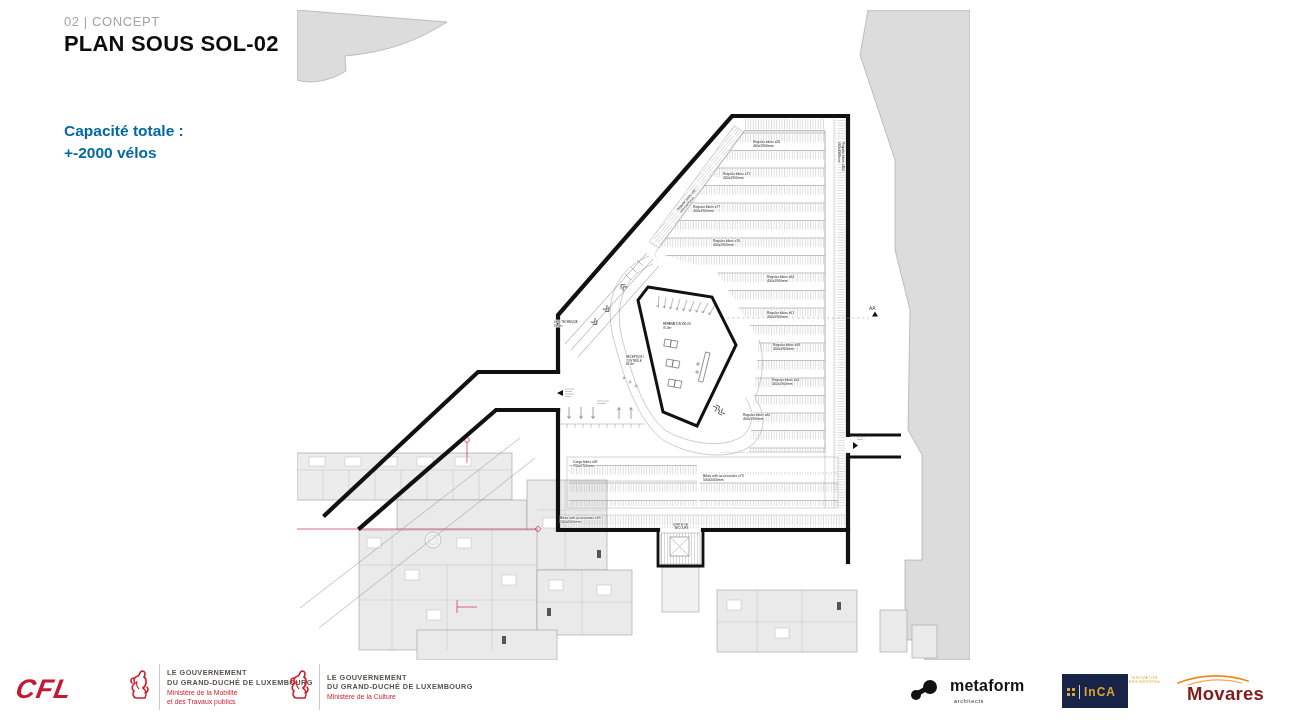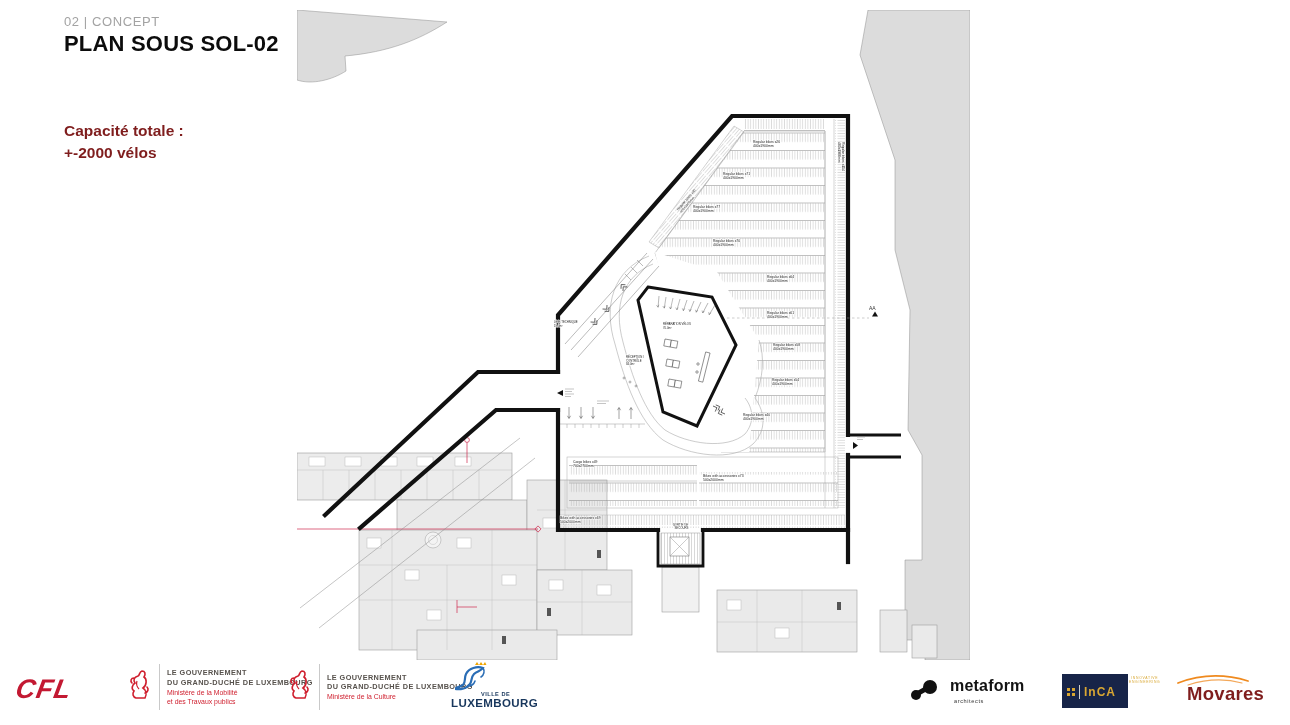--- a/index.html
+++ b/index.html
@@ -3,21 +3,21 @@
 <meta charset="utf-8">
 <style>
   html,body{margin:0;padding:0;background:#fff;width:1290px;height:725px;overflow:hidden;
     font-family:"Liberation Sans",sans-serif;}
   .slide{position:relative;width:1085px;height:725px;background:#fff;}
 
   
   .hdr{position:absolute;left:64px;top:14px;}
   .kicker{font-size:13px;color:#a3a3a3;letter-spacing:.6px;font-weight:500;}
   .title{font-size:22px;font-weight:800;color:#0c0c0c;letter-spacing:.2px;margin-top:2px;}
-  .cap{position:absolute;left:64px;top:120px;font-size:15.5px;font-weight:700;color:#7f1d1d;line-height:1.42;}
+  .cap{position:absolute;left:64px;top:120px;font-size:15.5px;font-weight:700;color:#0369a1;line-height:1.42;}
 
   
   .draw{position:absolute;left:297px;top:10px;width:673px;height:650px;}
   .lbl{font-size:3.4px;fill:#222;paint-order:stroke;stroke:#fff;stroke-width:.9px;font-family:"Liberation Sans",sans-serif;}
   .lbl-s{font-size:2.8px;fill:#222;paint-order:stroke;stroke:#fff;stroke-width:.8px;font-family:"Liberation Sans",sans-serif;}
   .lbl-m{font-size:5px;fill:#333;font-family:"Liberation Sans",sans-serif;}
 
   
   .foot{position:absolute;left:0;top:662px;width:1290px;height:63px;}
   .cfl{position:absolute;left:16px;top:12px;font-size:27px;font-weight:900;font-style:italic;
@@ -354,29 +354,20 @@
         <path d="M9,12 C8,15 9,18 11,20" fill="none" stroke="#cf1f2e" stroke-width="1.2"></path>
       </svg>
       <div class="gov-div"></div>
       <div>
         <div class="gov-l">LE GOUVERNEMENT</div>
         <div class="gov-l">DU GRAND-DUCHÉ DE LUXEMBOURG</div>
         <div class="gov-m">Ministère de la Culture</div>
       </div>
     </div>
 
-    <div class="vdl">
-      <svg width="40" height="30" viewBox="0 0 40 30" style="position:absolute;left:6px;top:0;">
-        <path d="M20,3 l2,-3 l2,3 l2,-3 l2,3 l2,-3 l1.5,3 Z" fill="#f0a500"></path>
-        <path d="M28,6 C22,4 14,6 11,12 C9,16 11,20 8,23 C5,25 2,25 0,27 C6,28 12,26 15,22 C17,19 16,15 19,12 C22,9 26,9 28,6 Z" fill="none" stroke="#2a6db5" stroke-width="2.2" stroke-linecap="round"></path>
-        <path d="M28,6 C30,9 29,13 26,15 M13,24 C16,24 19,22 20,19" fill="none" stroke="#2a6db5" stroke-width="1.6" stroke-linecap="round"></path>
-      </svg>
-      <span class="t1">VILLE DE</span>
-      <span class="t2">LUXEMBOURG</span>
-    </div>
 
     <div class="mf">
       <svg width="44" height="24" viewBox="0 0 44 24">
         <circle cx="10" cy="17" r="5" fill="#111"></circle>
         <circle cx="24" cy="9" r="7" fill="#111"></circle>
         <rect x="9" y="10" width="16" height="5" transform="rotate(-30 17 13)" fill="#111"></rect>
       </svg>
       <span class="mf-name">metaform</span>
       <span class="mf-sub">architects</span>
     </div>

